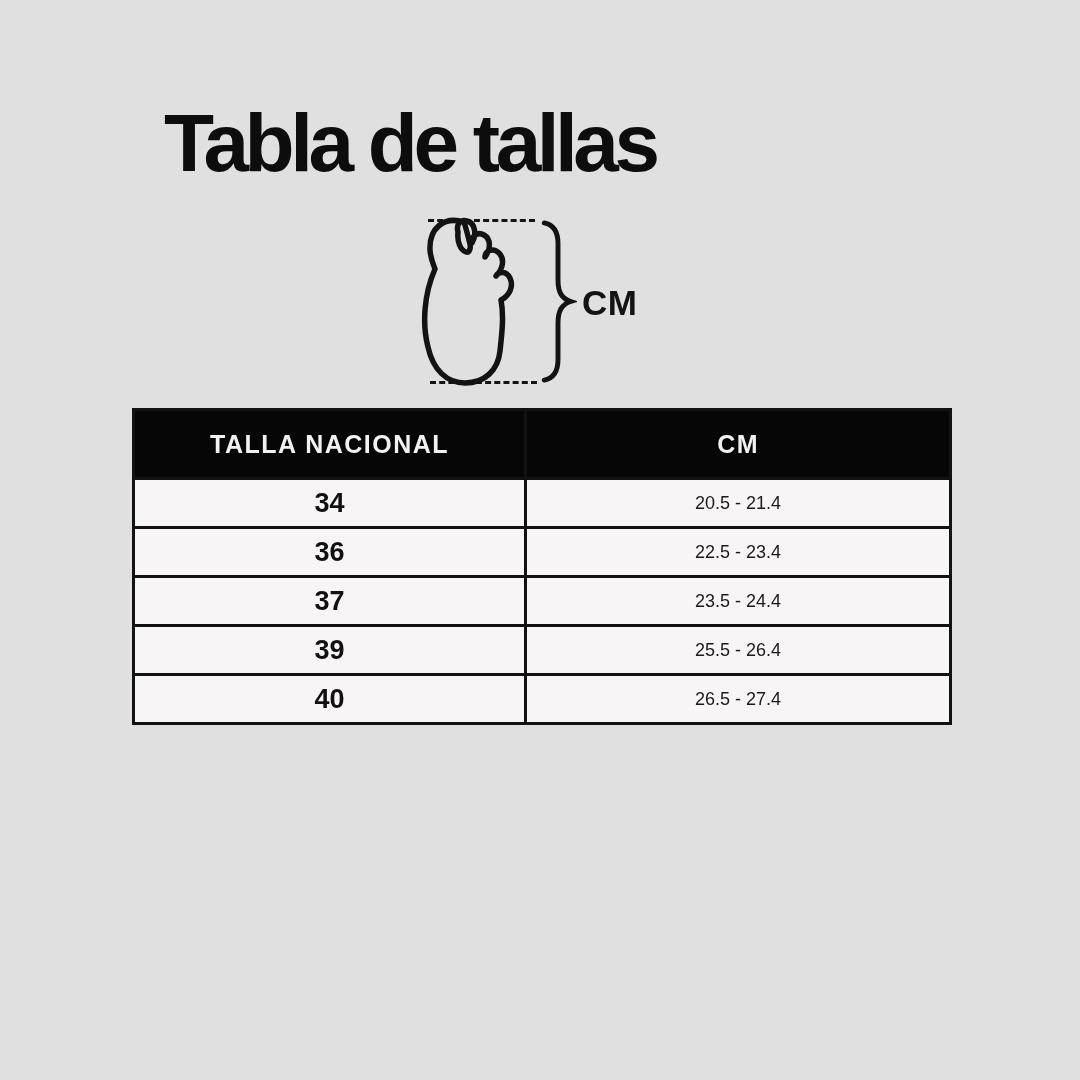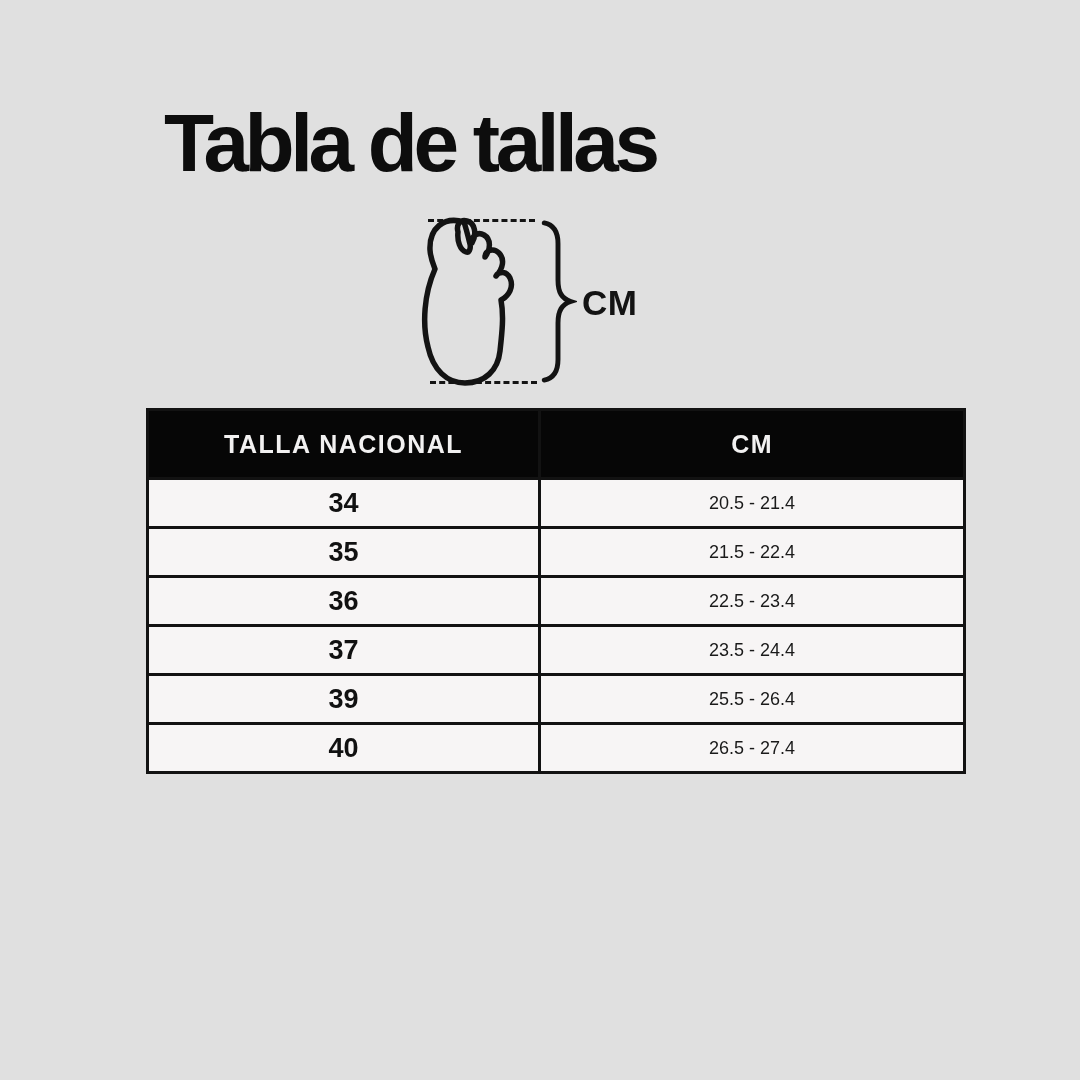--- a/index.html
+++ b/index.html
@@ -61,21 +61,21 @@
     top: 283px;
     font-size: 35px;
     font-weight: bold;
     letter-spacing: 0.5px;
     color: #131313;
   }
 
   
   .size-table {
     position: absolute;
-    left: 146px;
+    left: 132px;
     top: 408px;
     width: 820px;
     border-collapse: collapse;
     table-layout: fixed;
   }
   .size-table th, .size-table td {
     border: 3px solid #121212;
     text-align: center;
     vertical-align: middle;
     padding: 0;
@@ -158,24 +158,20 @@
         <th>TALLA NACIONAL</th>
         <th>CM</th>
       </tr>
     </thead>
     <tbody>
       <tr>
         <td class="size-cell">34</td>
         <td class="cm-cell">20.5 - 21.4</td>
       </tr>
       <tr>
-        <td class="size-cell">35</td>
-        <td class="cm-cell">21.5 - 22.4</td>
-      </tr>
-      <tr>
         <td class="size-cell">36</td>
         <td class="cm-cell">22.5 - 23.4</td>
       </tr>
       <tr>
         <td class="size-cell">37</td>
         <td class="cm-cell">23.5 - 24.4</td>
       </tr>
       <tr>
         <td class="size-cell">39</td>
         <td class="cm-cell">25.5 - 26.4</td>

